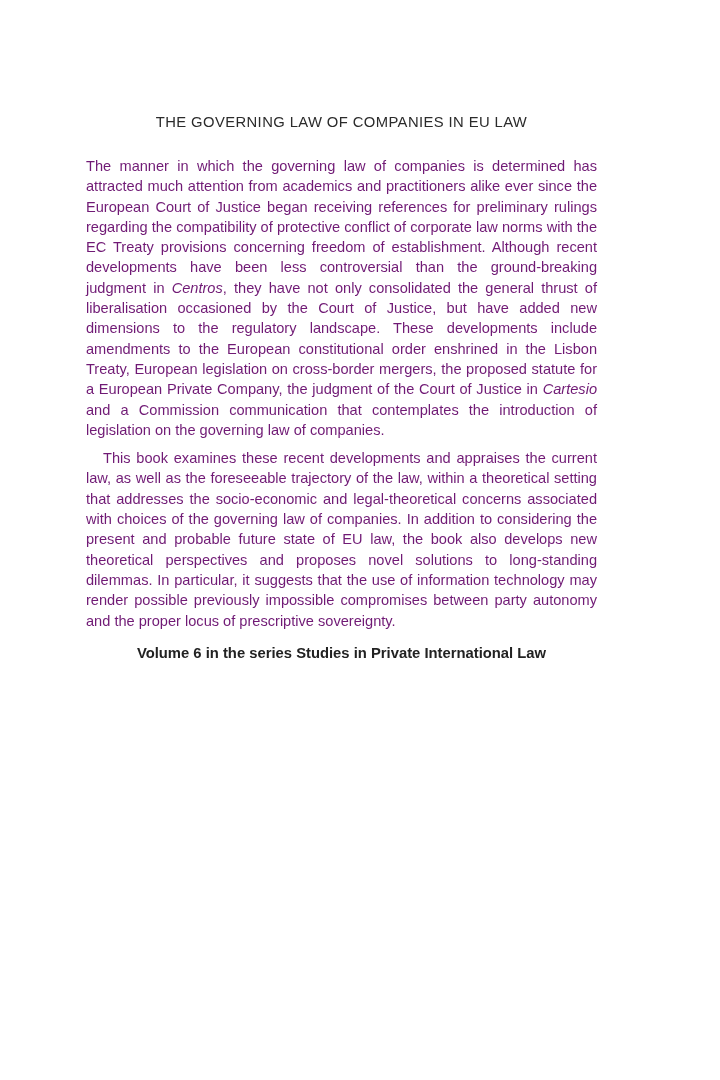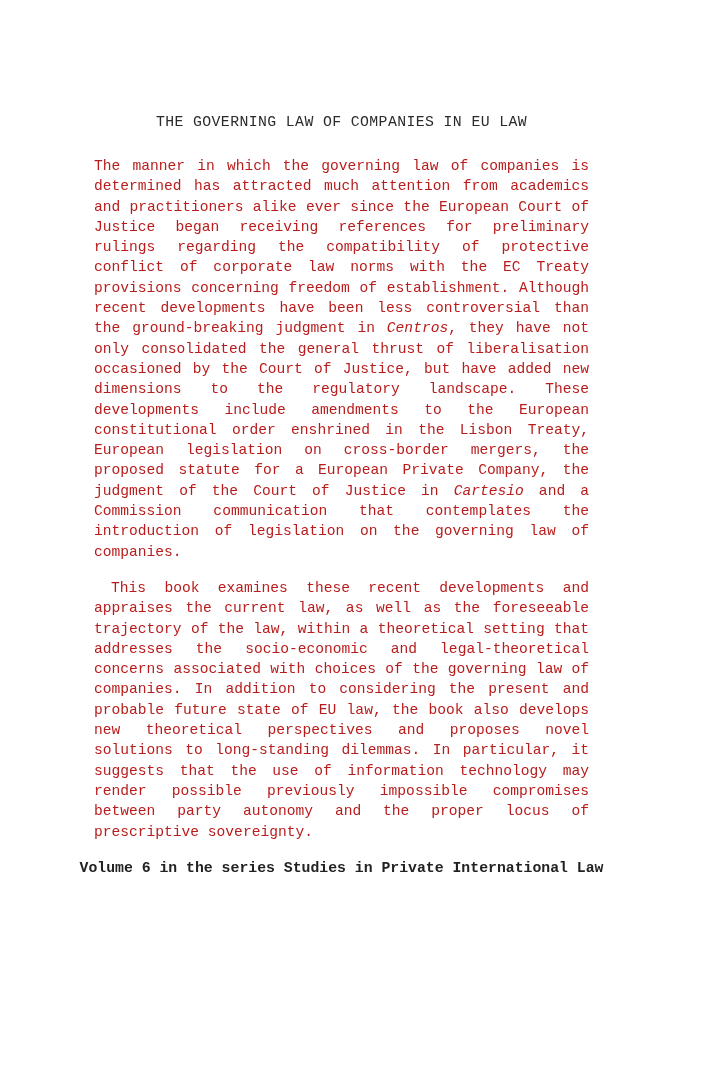--- a/index.html
+++ b/index.html
@@ -5,45 +5,45 @@
   html, body {
     margin: 0;
     padding: 0;
     background: #ffffff;
   }
   .page {
     position: relative;
     width: 720px;
     height: 960px;
     background: #ffffff;
-    font-family: Liberation Mono, monospace;
+    font-family: Liberation Sans, sans-serif;
     color: #262626;
     overflow: hidden;
   }
   .content {
     position: absolute;
     left: 78px;
     top: 112px;
     width: 527px;
   }
   .doc-title {
     margin: 0 0 24px 0;
     font-size: 14.8px;
     font-weight: 400;
     line-height: 20px;
     text-align: center;
     letter-spacing: 0.4px;
     color: #2b2b2b;
   }
   .body-para {
-    margin: 16px;
+    margin: 8px;
     font-size: 14.6px;
     line-height: 20.3px;
     text-align: justify;
-    color: #b91c1c;
+    color: #701a75;
   }
   .body-para.indented {
     text-indent: 17px;
   }
   .body-para em {
     font-style: italic;
   }
   .series-note {
     margin: 12px 0 0 0;
     font-size: 14.8px;

